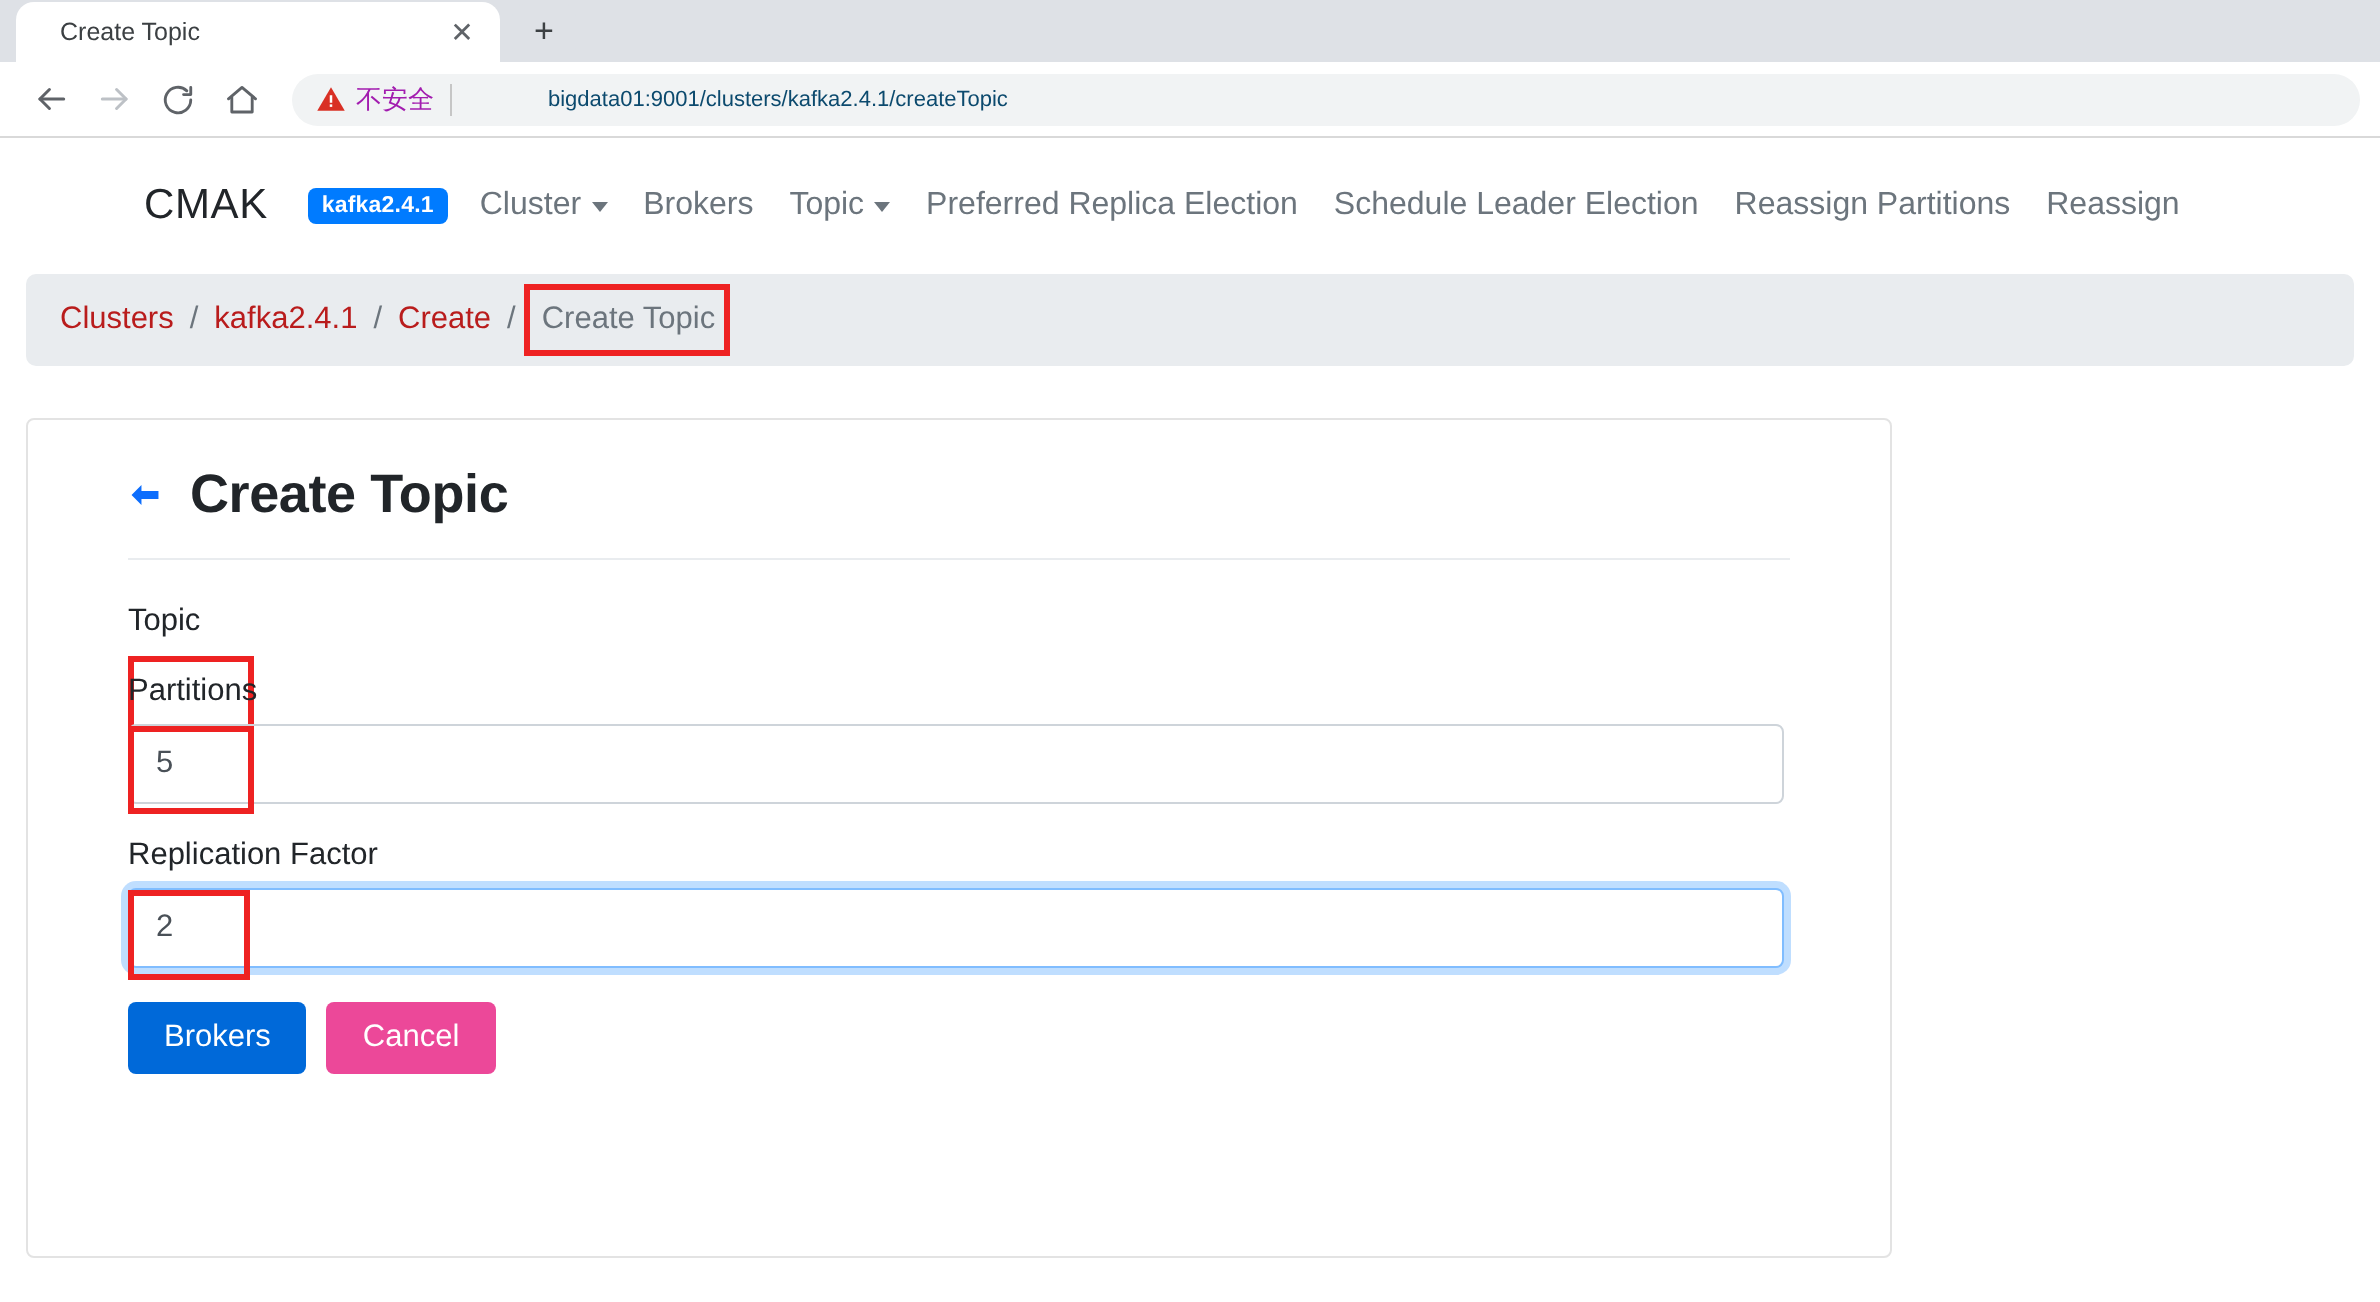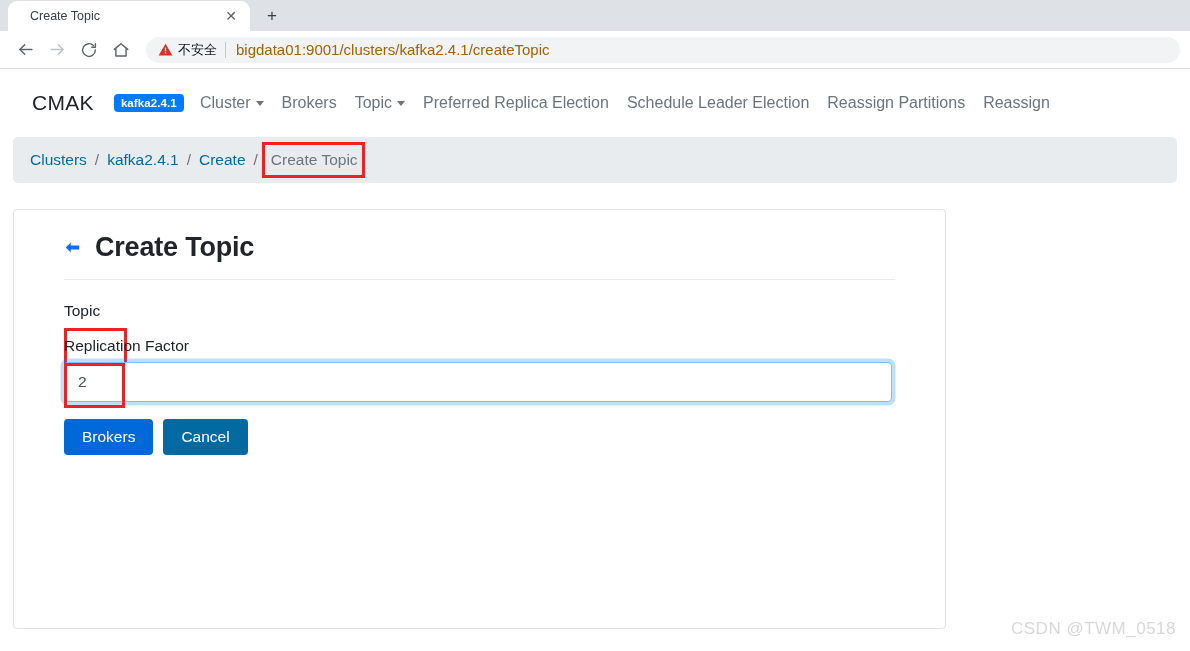--- a/index.html
+++ b/index.html
@@ -66,34 +66,34 @@
     flex: 1; height: 26px;
     background: #f1f3f4;
     border-radius: 13px;
     display: flex; align-items: center;
     padding: 0 12px;
     margin-left: 8px;
     overflow: hidden;
   }
   .warn-tri { margin-right: 5px; display:flex; align-items:center; }
   .insecure {
-    color: #0f172a; font-size: 13px;
+    color: #a21caf; font-size: 13px;
     margin-right: 8px; white-space: nowrap;
   }
   .omni-sep {
     width: 1px; height: 16px; background: #c6c6c6; margin-right: 10px;
   }
-  .url { font-size: 15px; color: #a16207; white-space: nowrap; }
+  .url { font-size: 11px; color: #0c4a6e; white-space: nowrap; margin-left: 38px; }
 
   
   .page { position: relative; height: 582px; background: #fff; }
 
   .navbar {
     display: flex; align-items: center;
-    padding: 22px 0 14px 32px;
+    padding: 22px 0 14px 72px;
     gap: 0;
   }
   .brand {
     font-size: 21px; color: #212529;
     letter-spacing: .3px;
     margin-right: 20px;
   }
   .badge {
     background: #007bff; color: #fff;
     font-size: 11.5px; font-weight: bold;
@@ -117,21 +117,21 @@
   }
 
   .breadcrumb-bar {
     margin: 8px 13px 0 13px;
     background: #e9ecef;
     border-radius: 5px;
     height: 46px;
     display: flex; align-items: center;
     padding-left: 17px;
   }
-  .crumb { font-size: 15.5px; color: #0369a1; }
+  .crumb { font-size: 15.5px; color: #b91c1c; }
   .crumb-sep { font-size: 15.5px; color: #6c757d; margin: 0 8px; }
   .crumb-active {
     font-size: 15.5px; color: #6c757d;
     position: relative;
     padding: 3px 5px;
   }
   .crumb-active::after {
     content: ""; position: absolute;
     left: -4px; top: -6px; right: -2px; bottom: -6px;
     border: 3px solid #ee2222;
@@ -191,21 +191,21 @@
   .btn-row { display: flex; gap: 10px; margin-top: 2px; }
   .btn {
     font-size: 15.5px;
     padding: 9px 18px;
     border: none; border-radius: 4px;
     color: #fff;
     font-family: "Liberation Sans", sans-serif;
     line-height: 1.15;
   }
   .btn-create { background: #0069d9; }
-  .btn-cancel { background: #0369a1; }
+  .btn-cancel { background: #ec4899; }
 
   .watermark {
     position: absolute;
     right: 14px; bottom: 12px;
     font-size: 17px;
     color: #d8d8d8;
     letter-spacing: .5px;
   }
 </style>
 </head>
@@ -301,30 +301,34 @@
           </svg>
         </span>
         <span class="card-title">Create Topic</span>
       </div>
 
       <div class="form-group">
         <div class="form-label">Topic</div>
         <span class="redbox topic"></span>
       </div>
 
+      <div class="form-group">
+        <div class="form-label">Partitions</div>
+        <input class="form-input" type="text" value="5" style="">
+        <span class="redbox parts"></span>
+      </div>
 
       <div class="form-group">
         <div class="form-label">Replication Factor</div>
         <input class="form-input focused" type="text" value="2" style="">
         <span class="redbox repl"></span>
       </div>
 
       <div class="btn-row">
         <button class="btn btn-create">Brokers</button>
         <button class="btn btn-cancel">Cancel</button>
       </div>
 
     </div>
 
-    <div class="watermark">CSDN @TWM_0518</div>
 
   </div>
 </div>
 
 </body></html>

